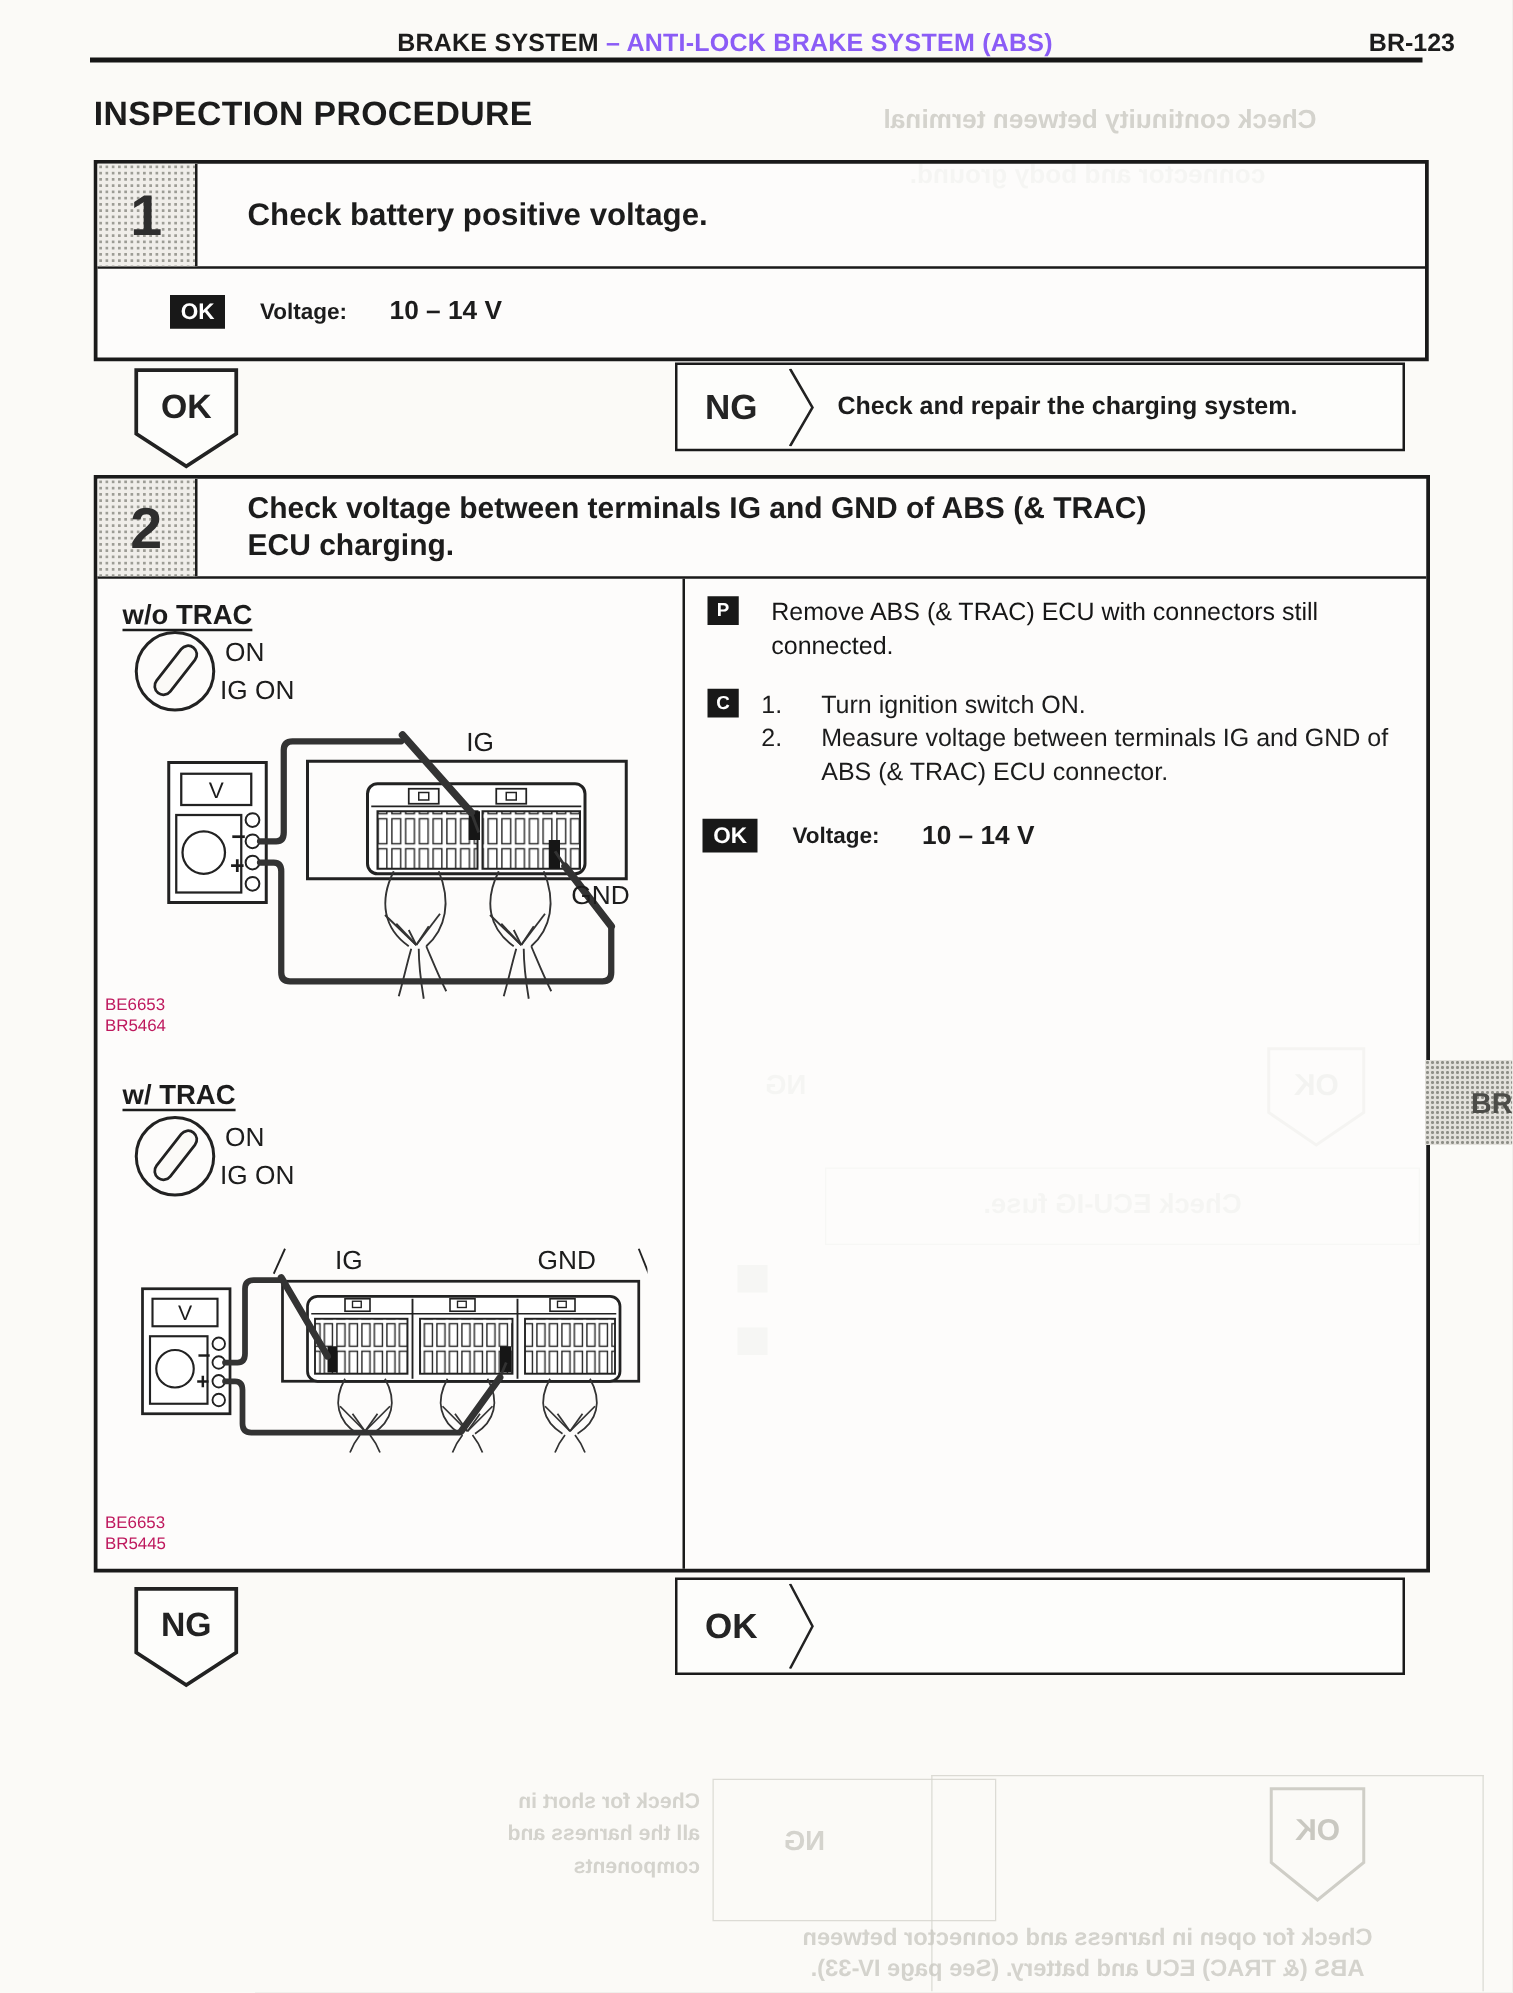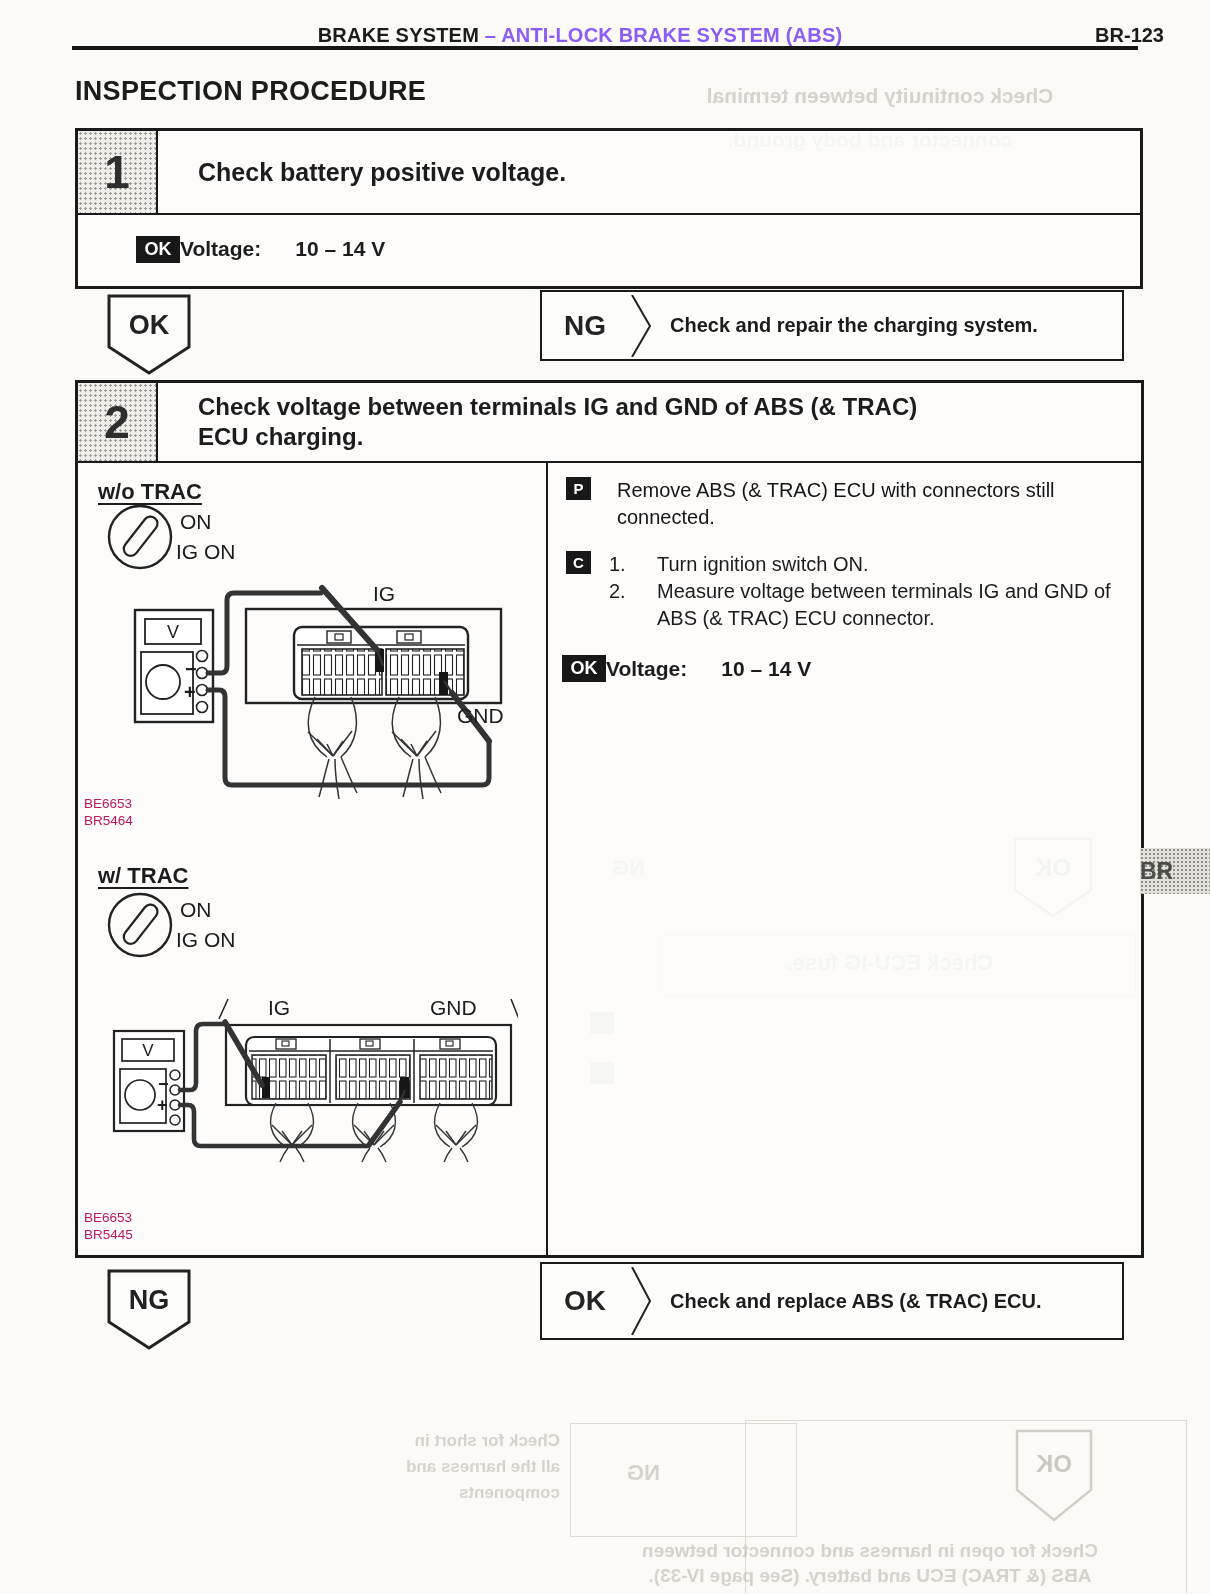--- a/index.html
+++ b/index.html
@@ -18,21 +18,21 @@
   .step-head{display:flex;border-bottom:2.5px solid #1a1a1a;}
   .numcell{width:78px;display:flex;align-items:center;justify-content:center;border-right:2.5px solid #1a1a1a;
            background-color:#f0eeea;background-image:radial-gradient(#9d9d96 1px,transparent 1.35px);background-size:5px 5px;}
   .numcell span{font-size:46px;font-weight:bold;color:#2e2e2e;}
   .step-title{padding:0 0 0 40px;display:flex;flex-direction:column;justify-content:center;font-size:25px;font-weight:bold;line-height:31px;}
   .step1 .step-head{height:82px;}
   .spec-row{display:flex;align-items:center;height:68px;padding-left:58px;}
   .badge{background:#181818;color:#fff;font-weight:bold;display:inline-flex;align-items:center;justify-content:center;}
   .badge.ok{min-width:44px;height:27px;font-size:18px;}
   .badge.sq{width:25px;height:23px;font-size:15px;}
-  .spec-label{font-size:21px;font-weight:bold;}
+  .spec-label{font-size:18px;font-weight:bold;margin-left:28px;}
   .spec-value{font-size:21px;font-weight:bold;margin-left:34px;}
   
   .resbox{border:2.5px solid #1a1a1a;background:rgba(253,253,251,.85);display:flex;align-items:stretch;}
   .res-ng1{top:290px;left:540px;width:580px;height:67px;}
   .res-ok2{top:1262px;left:540px;width:580px;height:74px;}
   .res-label{width:86px;display:flex;align-items:center;justify-content:center;font-size:28px;font-weight:bold;color:#242424;}
   .res-text{display:flex;align-items:center;font-size:20px;font-weight:bold;margin-left:16px;padding-right:8px;}
   
   .step2{top:380px;left:75px;width:1063px;height:872px;}
   .step2 .step-head{height:78px;}
@@ -43,21 +43,21 @@
   .cline{display:flex;font-size:20px;line-height:27px;}
   .cline .n{width:48px;}
   .cline .t{flex:1;}
   .okrow{position:absolute;display:flex;align-items:center;}
   
   .variant{font-size:22px;font-weight:bold;text-decoration:underline;text-underline-offset:4px;}
   .codes{font-size:13.5px;line-height:17px;color:#be185d;}
   
   .arrow-svg text{font-family:"Liberation Sans",sans-serif;}
   
-  .brtab{top:848px;left:1140px;width:70px;height:46px;display:flex;align-items:center;justify-content:flex-start;
+  .brtab{top:848px;left:1140px;width:70px;height:68px;display:flex;align-items:center;justify-content:flex-end;
          background-color:#e3e1dc;background-image:radial-gradient(#8f8f88 1px,transparent 1.4px);background-size:4px 4px;}
   .brtab span{font-size:23px;font-weight:bold;color:#4c4c48;}
   
   .ghost{color:#c7c6bf;transform:scaleX(-1);filter:blur(.5px);font-weight:bold;opacity:.75;}
   .ghostbox{border:1.6px solid #d4d3cc;opacity:.8;}
   .ghost-sq{background:#b9b8b1;opacity:.55;}
   svg{display:block;}
 </style>
 </head>
 <body>
@@ -347,20 +347,19 @@
 
   <svg class="abs arrow-svg" style="top:1268px;left:106px;" width="86" height="84" viewBox="0 0 86 84">
     <polygon points="3,3 83,3 83,54 43,80 3,54" fill="#fdfdfb" stroke="#222" stroke-width="3"></polygon>
     <text x="43" y="41" text-anchor="middle" font-size="27" font-weight="bold" fill="#222">NG</text>
   </svg>
   <div class="abs resbox res-ok2">
     <div class="res-label">OK</div>
     <svg width="26" height="68" viewBox="0 0 26 68" style="align-self:center;">
       <polyline points="4,0 22,34 4,68" fill="none" stroke="#222" stroke-width="2"></polyline>
     </svg>
-    <div class="res-text">Check and replace ABS (&amp; TRAC) ECU.</div>
   </div>
 
   <div class="abs brtab">
     <span>BR</span>
   </div>
 
 </div>
 
 </body></html>

